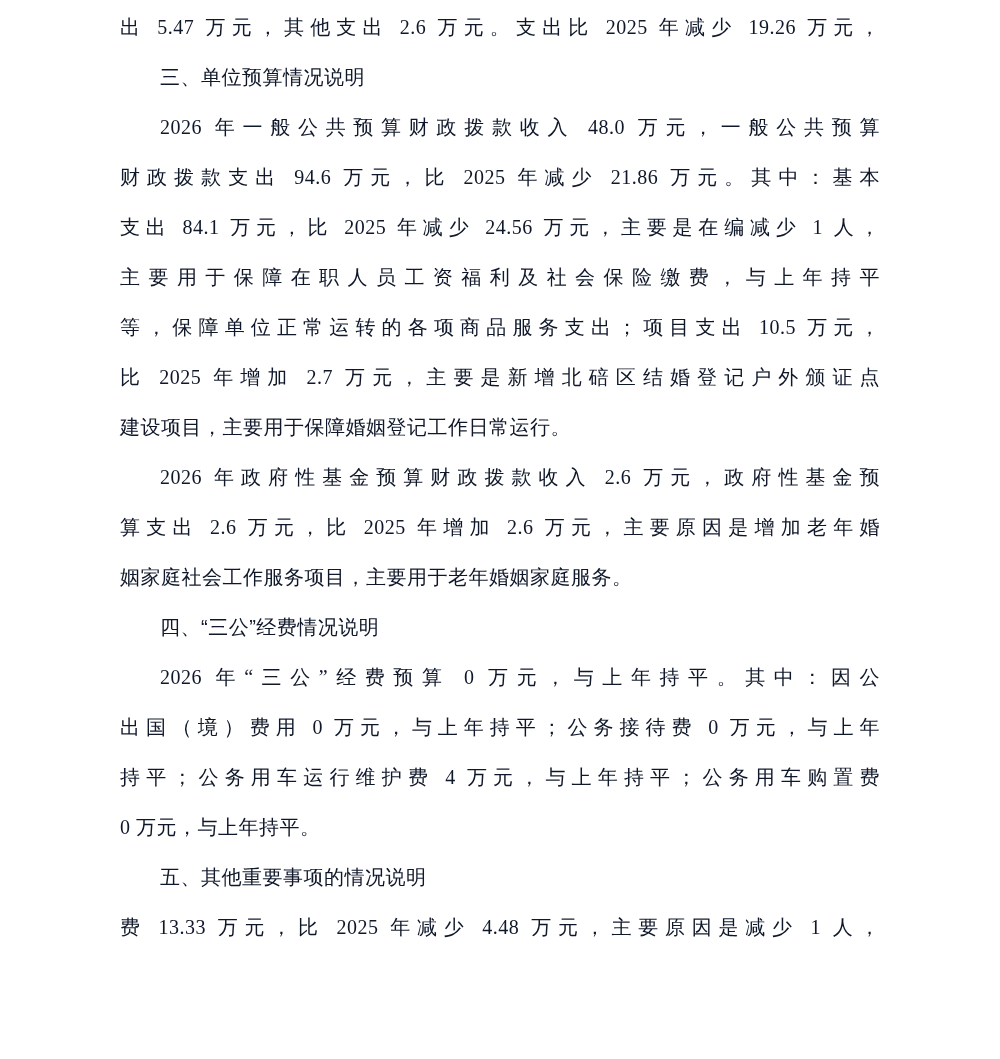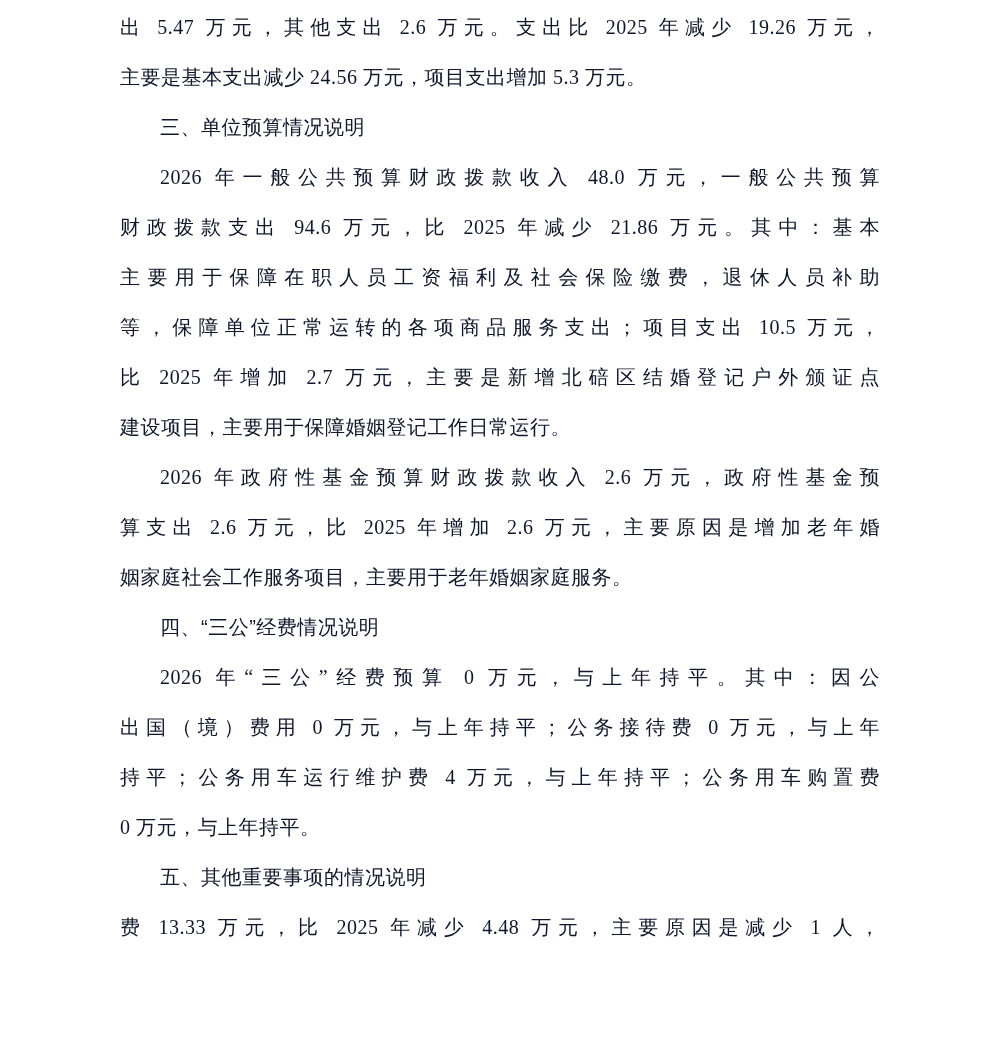--- a/index.html
+++ b/index.html
@@ -43,25 +43,25 @@
     text-align: justify;
     text-align-last: justify;
   }
 </style>
 </head>
 <body>
 
 <div class="doc">
   <div>
       <div class="line body justify">出 5.47 万元，其他支出 2.6 万元。支出比 2025 年减少 19.26 万元，</div>
-      <div class="line body">主要是基本支出减少 24.56 万元，项目支出增加 5.3 万元。</div>
       <div class="line heading indent">三、单位预算情况说明</div>
       <div class="line body indent justify">2026 年一般公共预算财政拨款收入 48.0 万元，一般公共预算</div>
       <div class="line body justify">财政拨款支出 94.6 万元，比 2025 年减少 21.86 万元。其中：基本</div>
-      <div class="line body justify">主要用于保障在职人员工资福利及社会保险缴费，退休人员补助</div>
+      <div class="line body justify">支出 84.1 万元，比 2025 年减少 24.56 万元，主要是在编减少 1 人，</div>
+      <div class="line body justify">主要用于保障在职人员工资福利及社会保险缴费，与上年持平</div>
       <div class="line body justify">等，保障单位正常运转的各项商品服务支出；项目支出 10.5 万元，</div>
       <div class="line body justify">比 2025 年增加 2.7 万元，主要是新增北碚区结婚登记户外颁证点</div>
       <div class="line body">建设项目，主要用于保障婚姻登记工作日常运行。</div>
       <div class="line body indent justify">2026 年政府性基金预算财政拨款收入 2.6 万元，政府性基金预</div>
       <div class="line body justify">算支出 2.6 万元，比 2025 年增加 2.6 万元，主要原因是增加老年婚</div>
       <div class="line body">姻家庭社会工作服务项目，主要用于老年婚姻家庭服务。</div>
       <div class="line heading indent">四、“三公”经费情况说明</div>
       <div class="line body indent justify">2026 年“三公”经费预算 0 万元，与上年持平。其中：因公</div>
       <div class="line body justify">出国（境）费用 0 万元，与上年持平；公务接待费 0 万元，与上年</div>
       <div class="line body justify">持平；公务用车运行维护费 4 万元，与上年持平；公务用车购置费</div>

